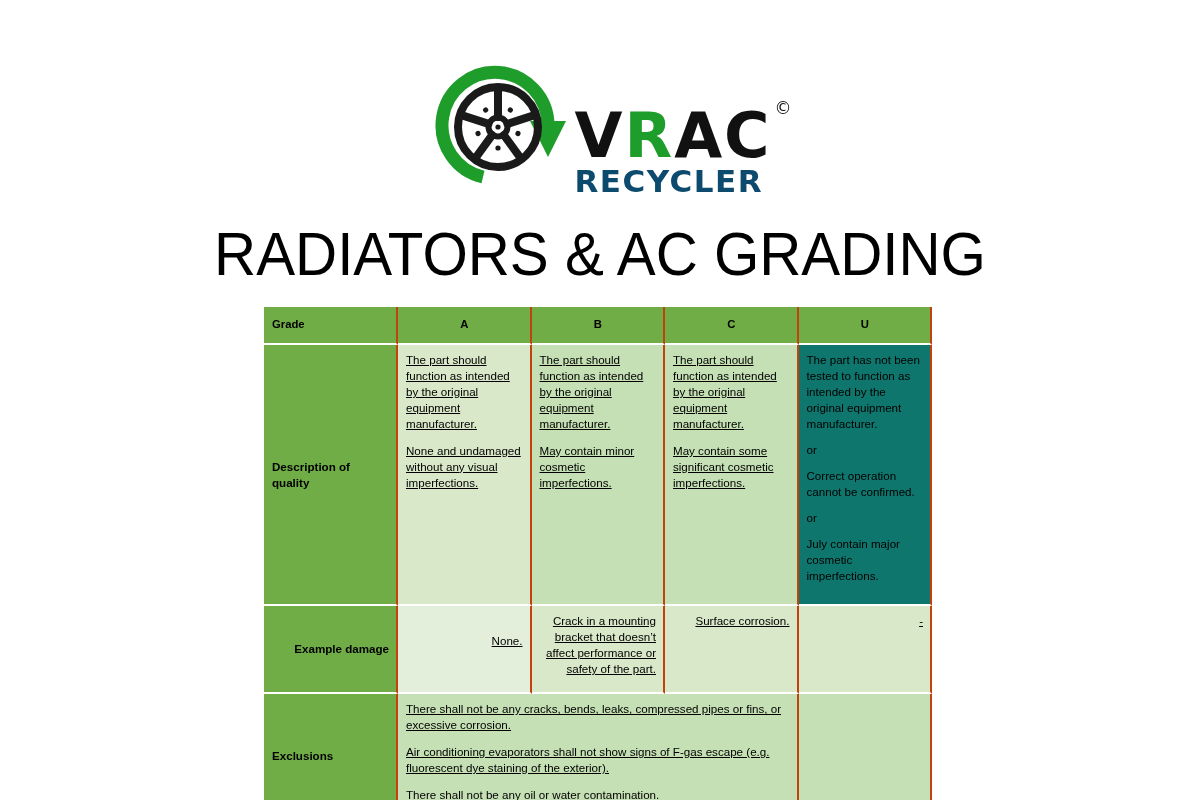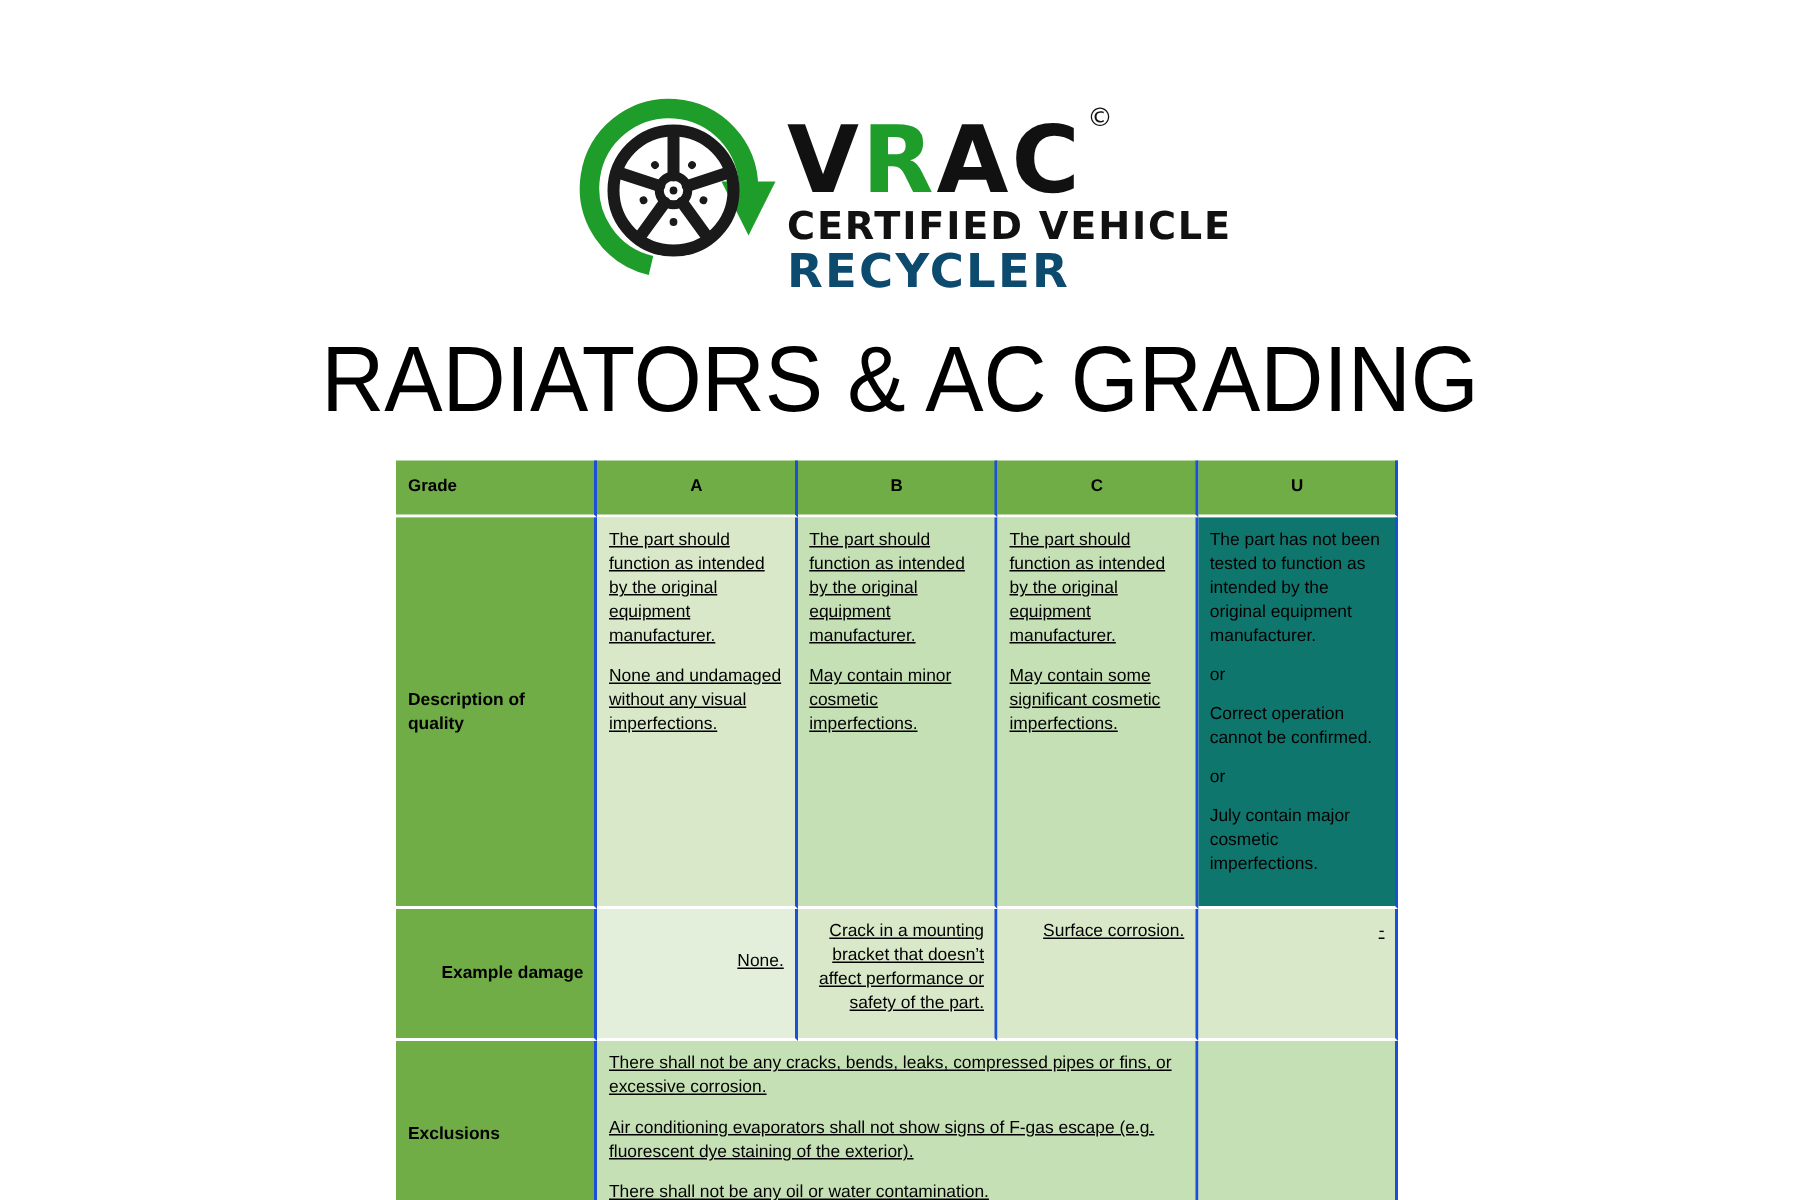--- a/index.html
+++ b/index.html
@@ -117,21 +117,21 @@
   .grade-table col.c-a,
   .grade-table col.c-b,
   .grade-table col.c-c,
   .grade-table col.c-u { width: 133.5px; }
 
   .grade-table th, .grade-table td {
     vertical-align: top;
     padding: 7px 7px 7px 8px;
     font-size: 11.6px;
     line-height: 1.38;
-    border-right: 2px solid #1d4ed8;
+    border-right: 2px solid #c2410c;
     border-bottom: 2px solid #ffffff;
   }
 
   
   .hdr th {
     background: #70ad47;
     height: 28px;
     font-weight: bold;
     font-size: 11.3px;
     vertical-align: middle;
@@ -222,21 +222,20 @@
                 <circle cy="-21" r="2.6"></circle>
               </g>
           </g>
         </g>
       </svg>
     </div>
 
     <div class="logo-words">
       <div class="word-vrac"><span class="k">V</span><span class="g">R</span><span class="k">AC</span><span class="copyright-mark">©</span>
       </div>
-      <div class="word-certified">CERTIFIED VEHICLE</div>
       <div class="word-recycler">RECYCLER</div>
     </div>
 
   </div>
 </div>
 
 <div class="page-title">RADIATORS &amp; AC GRADING</div>
 
 <table class="grade-table">
   <colgroup>

